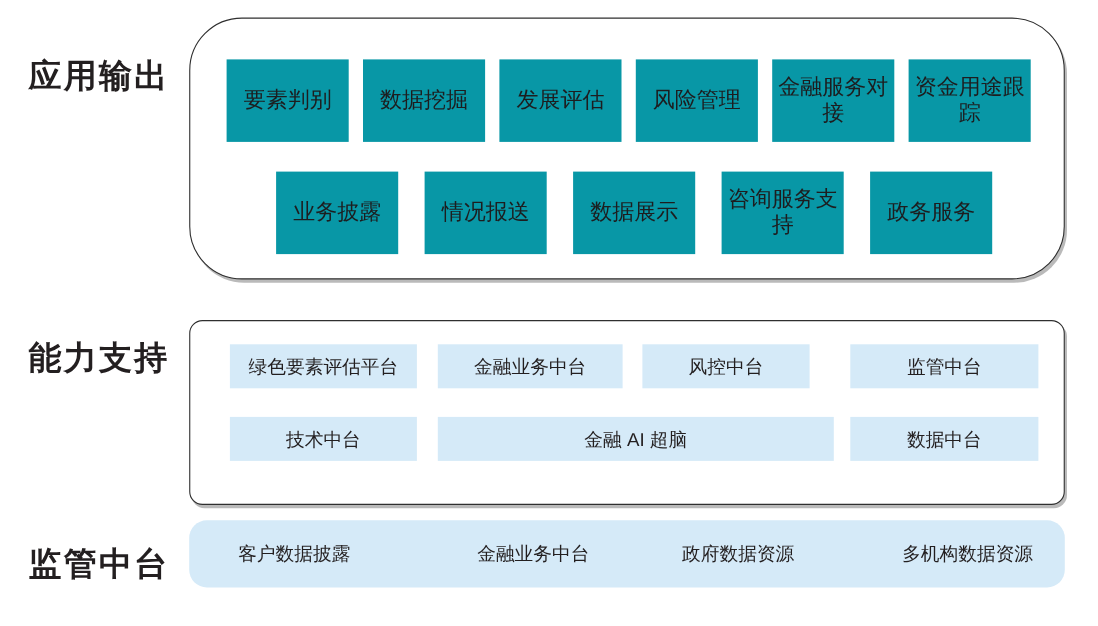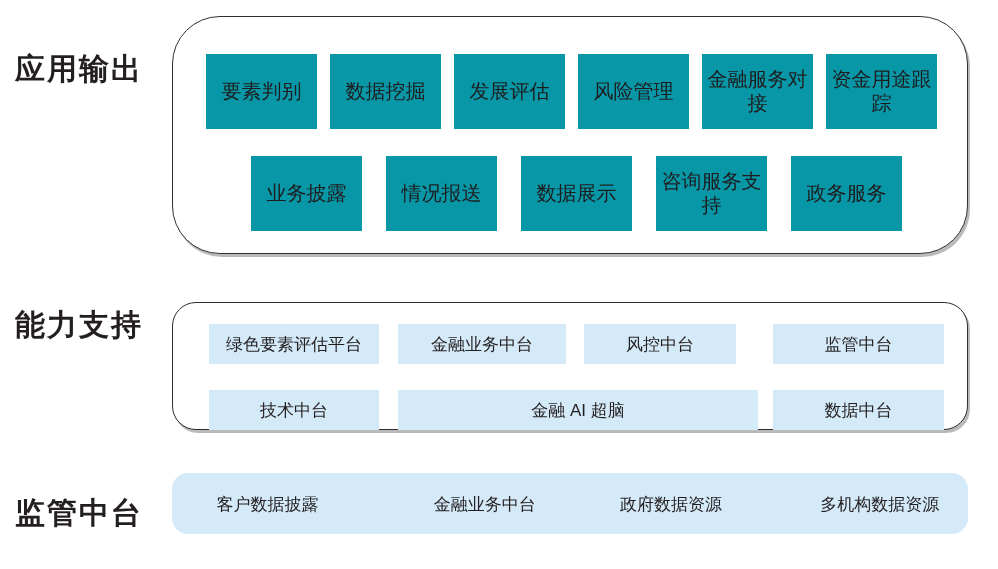--- a/index.html
+++ b/index.html
@@ -7,34 +7,35 @@
     width: 998px; height: 569px; position: relative;
     background: #ffffff;
     font-family: "Liberation Sans", "DejaVu Sans", sans-serif;
     color: #231f20;
     overflow: hidden;
   }
   .side-label {
     position: absolute; left: 15px; width: 150px;
     font-size: 30px; font-weight: bold; letter-spacing: 2px;
     white-space: nowrap;
+    text-align: center;
   }
   #label-output   { top: 49px; }
   #label-support  { top: 305px; }
   #label-resource { top: 493px; }
 
   .container {
     position: absolute; left: 172px; width: 796px;
     background: #ffffff;
     border: 1.5px solid #2f2f2f;
     box-shadow: 2px 3px 0 rgba(130,130,130,0.55);
     box-sizing: border-box;
   }
   #output-container  { top: 16px;  height: 238px; border-radius: 48px; }
-  #support-container { top: 291px; height: 128px; border-radius: 24px; margin-top: 11px; }
+  #support-container { top: 291px; height: 168px; border-radius: 12px; }
 
   .out-row { position: absolute; display: flex; }
   #out-row1 { left: 33px; top: 37px;  gap: 13px; }
   #out-row2 { left: 78px; top: 139px; gap: 24px; }
   .out-box {
     width: 111px; height: 75px; background: #0897a6;
     display: flex; align-items: center; justify-content: center;
     text-align: center; font-size: 20px; line-height: 1.18;
     color: #1d1d1f; padding: 0 4px; box-sizing: border-box;
   }

